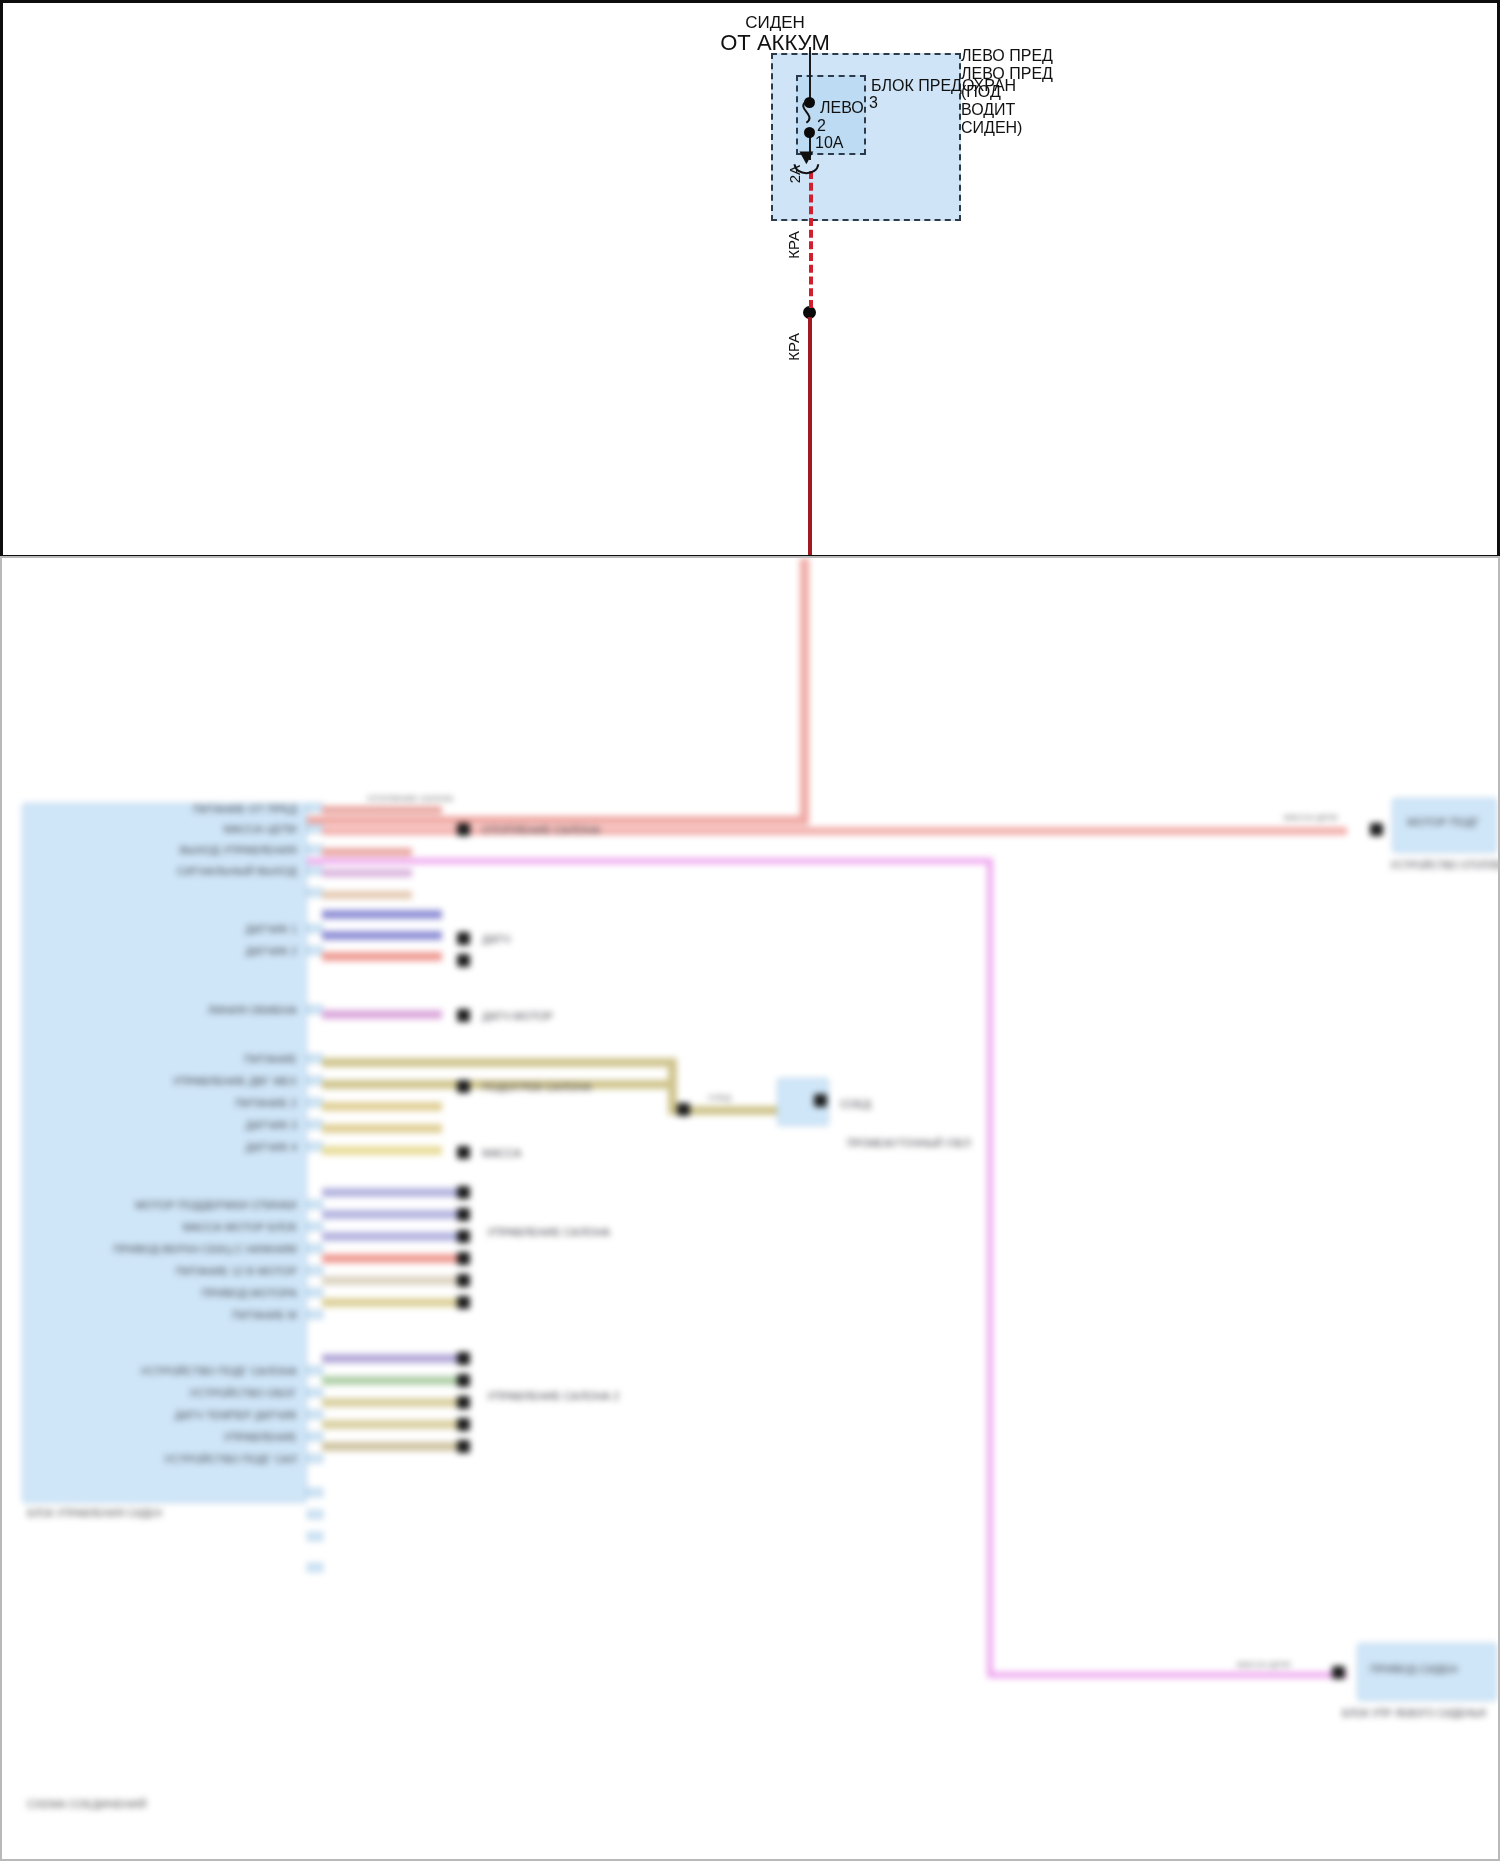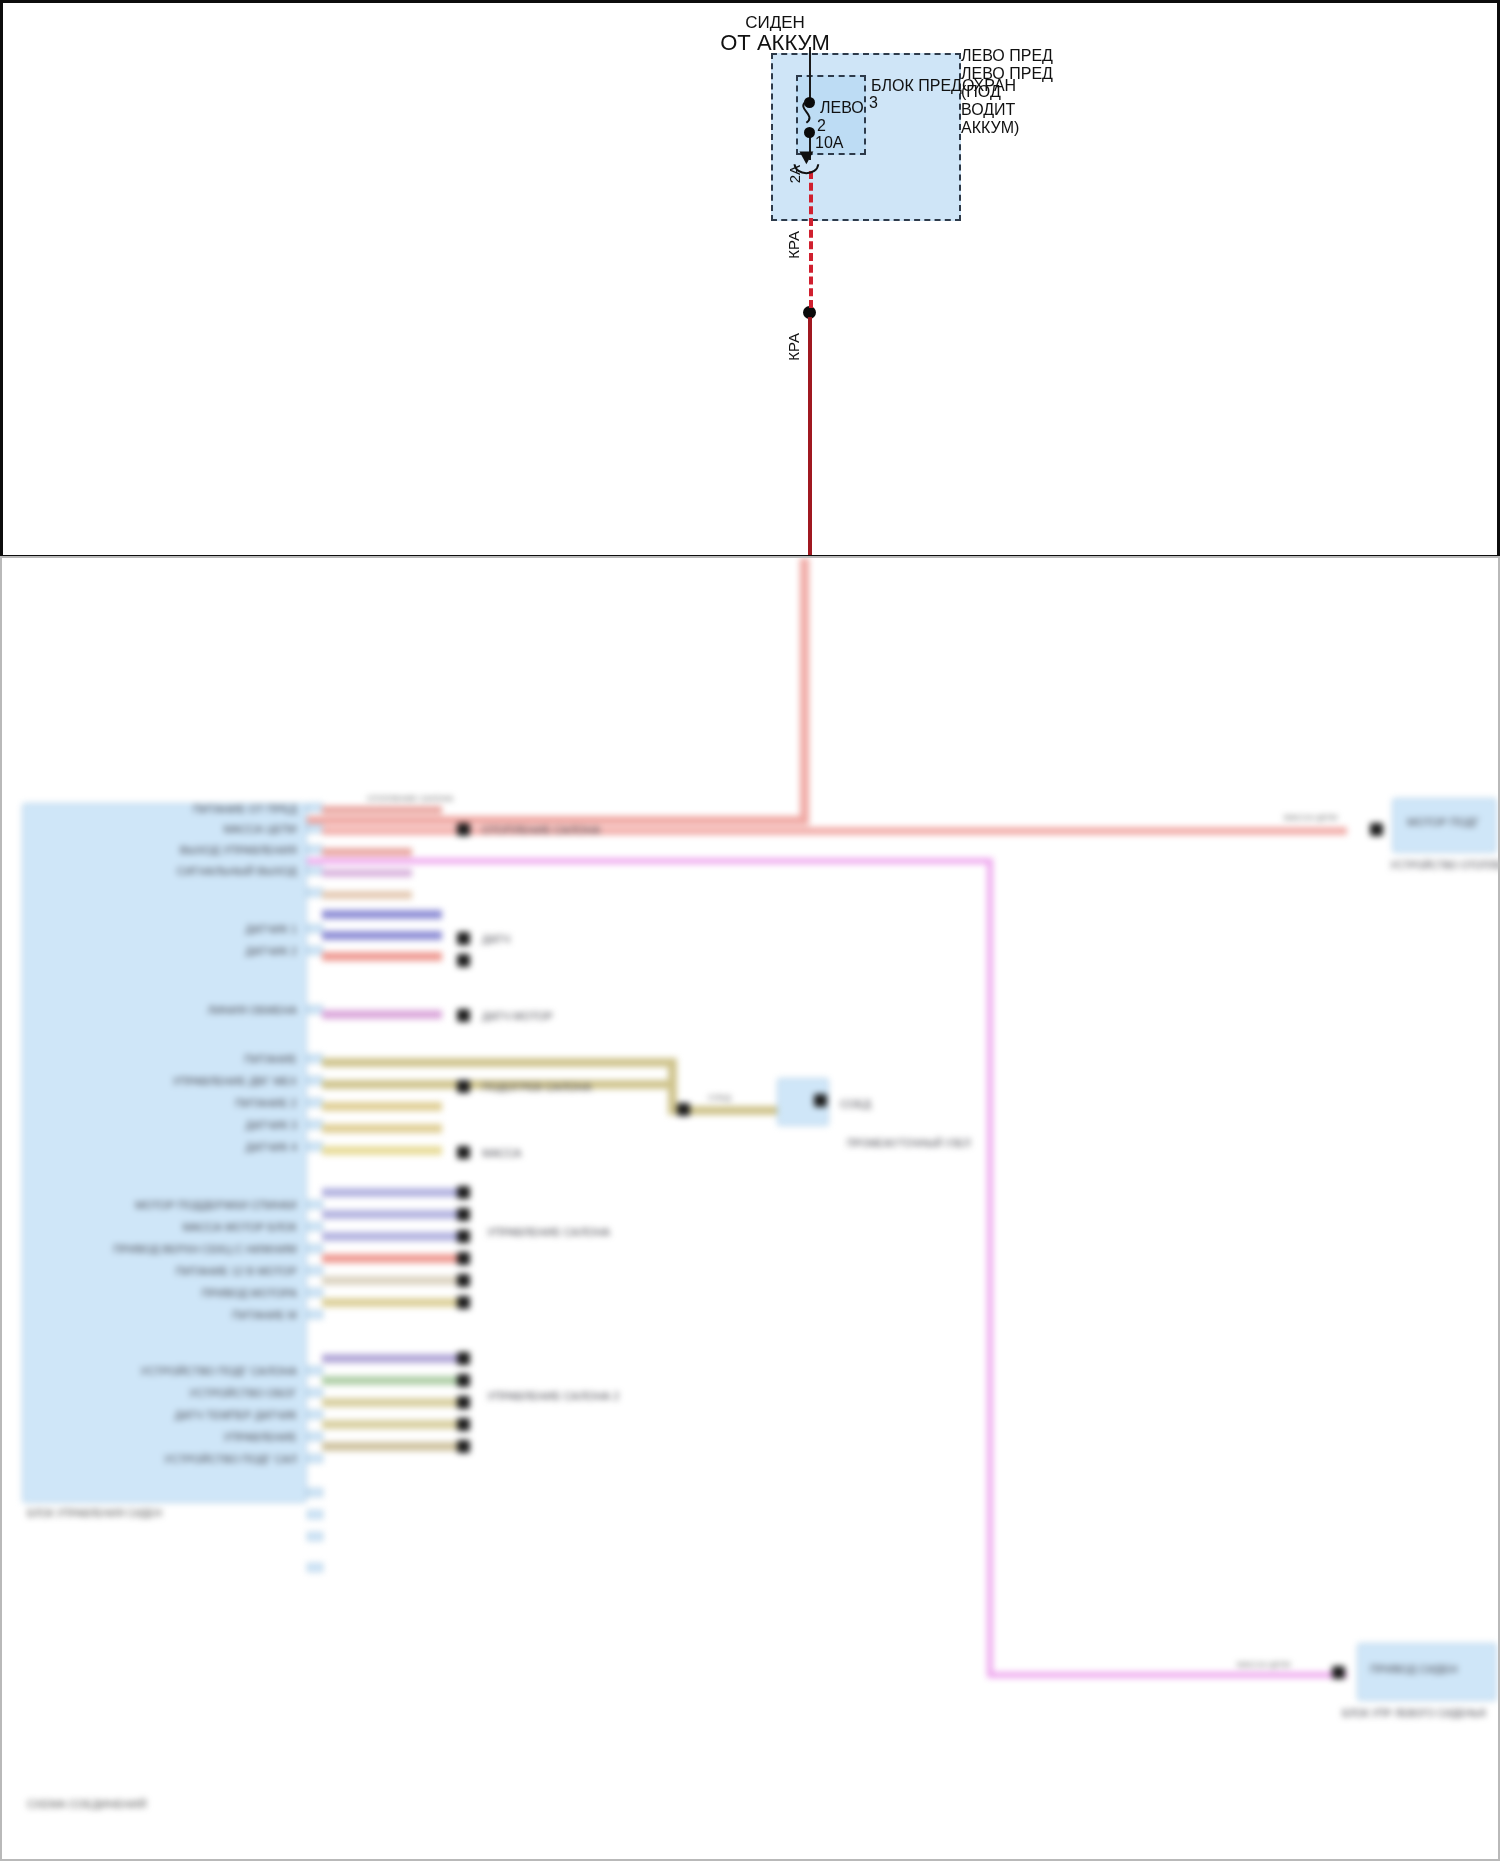--- a/index.html
+++ b/index.html
@@ -53,21 +53,21 @@
     <div class="lbl lbl-c" style="left:707px;top:30px;width:130px;font-size:22px;">ОТ АККУМ</div>
 
     <div class="zone" style="left:768px;top:50px;width:190px;height:168px;"></div>
 
     <div class="zone inner" style="left:793px;top:72px;width:70px;height:80px;"></div>
 
     <div class="lbl" style="left:958px;top:43px;font-size:16px;">ЛЕВО ПРЕД</div>
     <div class="lbl" style="left:958px;top:61px;font-size:16px;">ЛЕВО ПРЕД</div>
     <div class="lbl" style="left:958px;top:79px;font-size:16px;">(ПОД</div>
     <div class="lbl" style="left:958px;top:97px;font-size:16px;">ВОДИТ</div>
-    <div class="lbl" style="left:958px;top:115px;font-size:16px;">АККУМ)</div>
+    <div class="lbl" style="left:958px;top:115px;font-size:16px;">СИДЕН)</div>
 
     <div class="lbl" style="left:868px;top:73px;font-size:16px;">БЛОК ПРЕДОХРАН</div>
     <div class="lbl" style="left:866px;top:90px;font-size:16px;">3</div>
 
     <div class="lbl" style="left:817px;top:95px;font-size:16px;">ЛЕВО</div>
     <div class="lbl" style="left:814px;top:113px;font-size:16px;">2</div>
     <div class="lbl" style="left:812px;top:130px;font-size:16px;">10А</div>
 
     <div class="vert-text" style="left:783px;top:162px;">2А</div>
     <div class="vert-text" style="left:782px;top:228px;">КРА</div>

